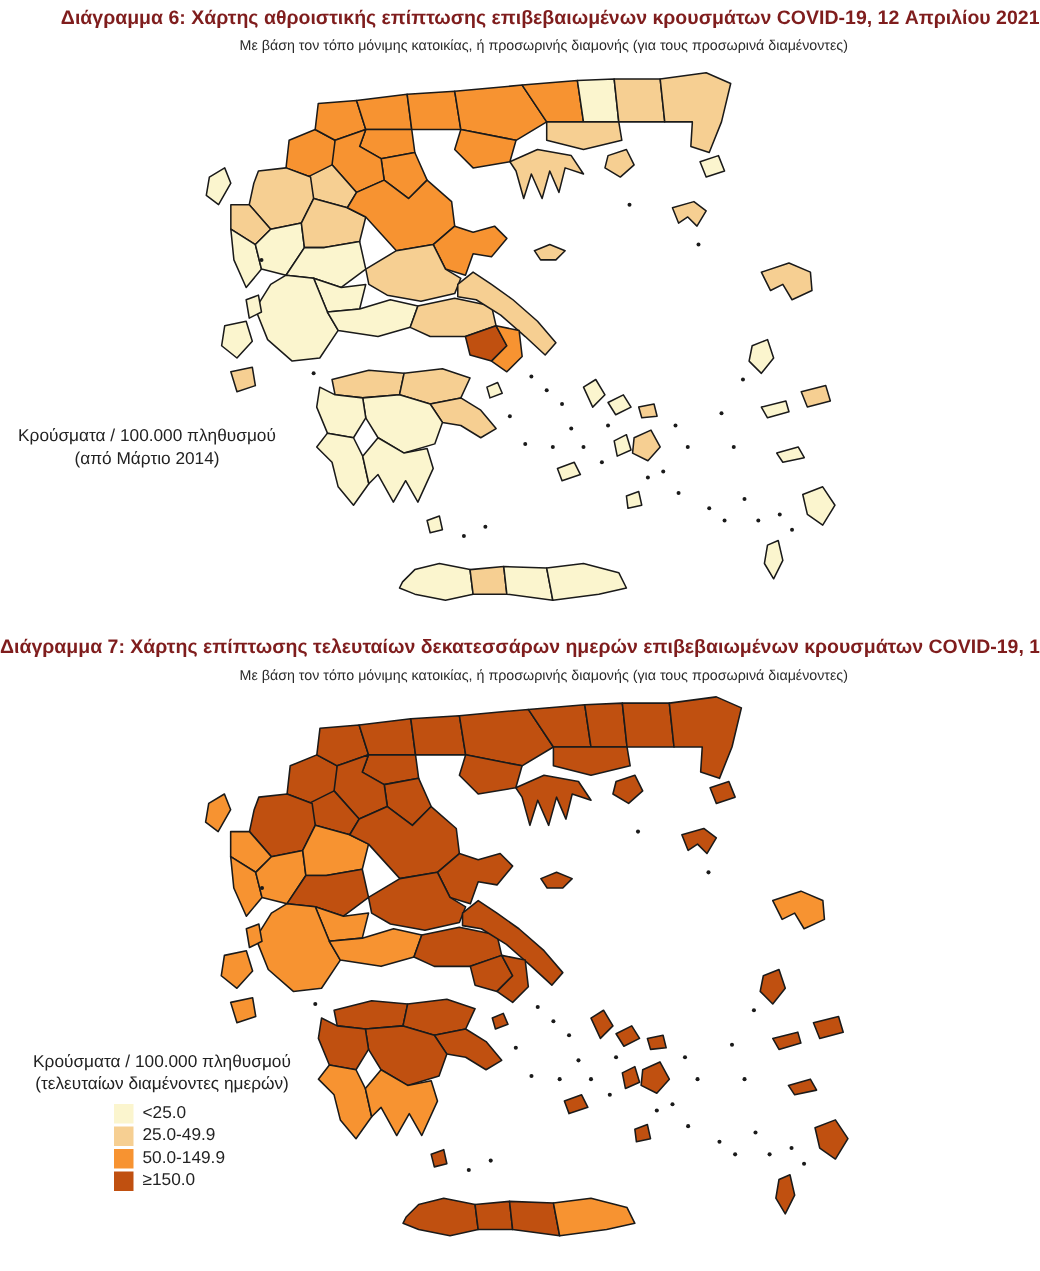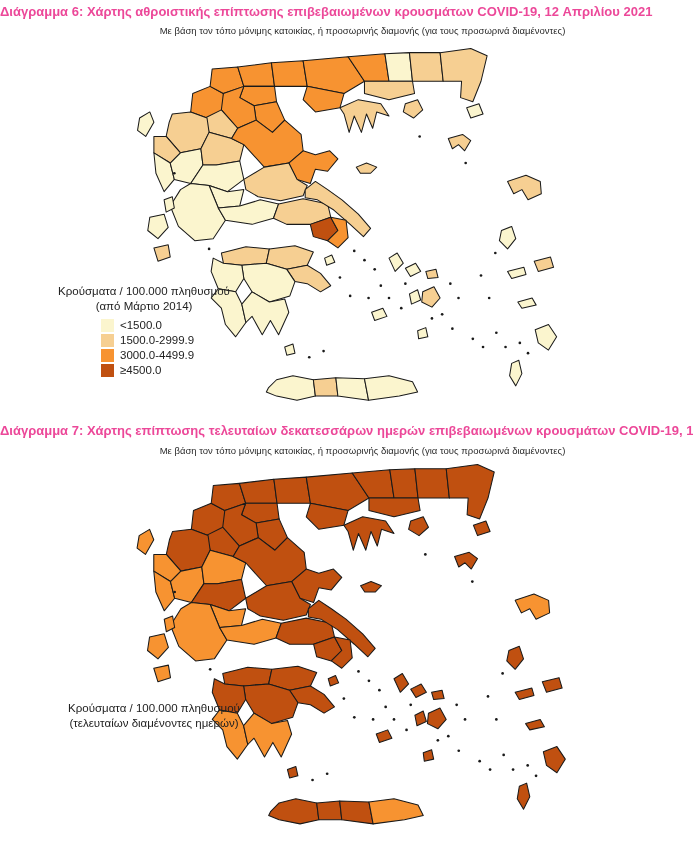--- a/index.html
+++ b/index.html
@@ -1,31 +1,31 @@
 <!DOCTYPE html>
 <html><head>
 <meta charset="utf-8">
 <style>
   html,body{margin:0;padding:0;}
   body{
     width:693px;height:847px;position:relative;background:#ffffff;
     font-family:"Liberation Sans", sans-serif;color:#1a1a1a;overflow:hidden;
   }
-  .fig-title{position:absolute;left:0;width:598px;text-align:right;
-    font-size:13px;font-weight:bold;color:#ec4899;white-space:nowrap;}
+  .fig-title{position:absolute;left:0;width:693px;text-align:right;
+    font-size:13px;font-weight:bold;color:#7f1d1d;white-space:nowrap;}
   #title1{top:4px;}
   #title2{top:423px;}
   .fig-subtitle{position:absolute;left:0;width:693px;text-align:center;
     font-size:9.5px;color:#2a2a2a;padding-left:16px;}
   #subtitle1{top:25px;}
   #subtitle2{top:445px;}
   .map-svg{position:absolute;}
   #map1{left:113px;top:40px;}
   #map2{left:112px;top:456px;}
-  .legend{position:absolute;padding-left:46px;}
+  .legend{position:absolute;}
   #legend1{left:0;top:284px;width:196px;}
   #legend2{left:0;top:701px;width:216px;}
   .legend-title{text-align:center;font-size:11.5px;line-height:1.3;color:#222;}
   .legend-rows{margin-top:4px;}
   #legend1 .legend-rows{margin-left:55px;}
   #legend2 .legend-rows{margin-left:76px;}
   .legend-row{display:flex;align-items:center;height:15px;}
   .swatch{width:13px;height:13px;flex:0 0 13px;margin-right:6px;}
   .legend-label{font-size:11.5px;color:#222;white-space:nowrap;}
   polygon{stroke:#1a1a1a;stroke-width:1;stroke-linejoin:round;}
@@ -135,38 +135,20 @@
     <circle cx="94" cy="204" r="1.3" class="islet"></circle>
     <circle cx="330" cy="238" r="1.3" class="islet"></circle>
     <circle cx="312" cy="272" r="1.3" class="islet"></circle>
   </svg>
 
 <div class="legend" id="legend1">
   <div class="legend-title">
     <span>Κρούσματα / 100.000 πληθυσμού</span><br>
     <span>(από Μάρτιο 2014)</span>
   </div>
-  <div class="legend-rows">
-      <div class="legend-row">
-        <span class="swatch" style="background: rgb(251, 245, 206);"></span>
-        <span class="legend-label">&lt;1500.0</span>
-      </div>
-      <div class="legend-row">
-        <span class="swatch" style="background: rgb(246, 207, 146);"></span>
-        <span class="legend-label">1500.0-2999.9</span>
-      </div>
-      <div class="legend-row">
-        <span class="swatch" style="background: rgb(247, 147, 49);"></span>
-        <span class="legend-label">3000.0-4499.9</span>
-      </div>
-      <div class="legend-row">
-        <span class="swatch" style="background: rgb(192, 80, 16);"></span>
-        <span class="legend-label">≥4500.0</span>
-      </div>
-    </div>
 </div>
 
 <div class="fig-title" id="title2">Διάγραμμα 7: Χάρτης επίπτωσης τελευταίων δεκατεσσάρων ημερών επιβεβαιωμένων κρουσμάτων COVID-19, 12 Απριλίου 2021</div>
 <div class="fig-subtitle" id="subtitle2">Με βάση τον τόπο μόνιμης κατοικίας, ή προσωρινής διαμονής (για τους προσωρινά διαμένοντες)</div>
 
 <svg id="map2" class="map-svg" width="470" height="389" viewBox="0 0 450 372">
     <polygon points="76,70 78,52 95,45 108,52 108,68 92,76" fill="#C05010"></polygon>
     <polygon points="95,45 97,28 122,26 128,45 108,52" fill="#C05010"></polygon>
     <polygon points="122,26 155,22 158,45 128,45" fill="#C05010"></polygon>
     <polygon points="155,22 186,20 190,45 158,45" fill="#C05010"></polygon>
@@ -263,13 +245,31 @@
     <circle cx="94" cy="204" r="1.3" class="islet"></circle>
     <circle cx="330" cy="238" r="1.3" class="islet"></circle>
     <circle cx="312" cy="272" r="1.3" class="islet"></circle>
   </svg>
 
 <div class="legend" id="legend2">
   <div class="legend-title">
     <span>Κρούσματα / 100.000 πληθυσμού</span><br>
     <span>(τελευταίων διαμένοντες ημερών)</span>
   </div>
+  <div class="legend-rows">
+      <div class="legend-row">
+        <span class="swatch" style="background: rgb(251, 245, 206);"></span>
+        <span class="legend-label">&lt;25.0</span>
+      </div>
+      <div class="legend-row">
+        <span class="swatch" style="background: rgb(246, 207, 146);"></span>
+        <span class="legend-label">25.0-49.9</span>
+      </div>
+      <div class="legend-row">
+        <span class="swatch" style="background: rgb(247, 147, 49);"></span>
+        <span class="legend-label">50.0-149.9</span>
+      </div>
+      <div class="legend-row">
+        <span class="swatch" style="background: rgb(192, 80, 16);"></span>
+        <span class="legend-label">≥150.0</span>
+      </div>
+    </div>
 </div>
 
 </body></html>

